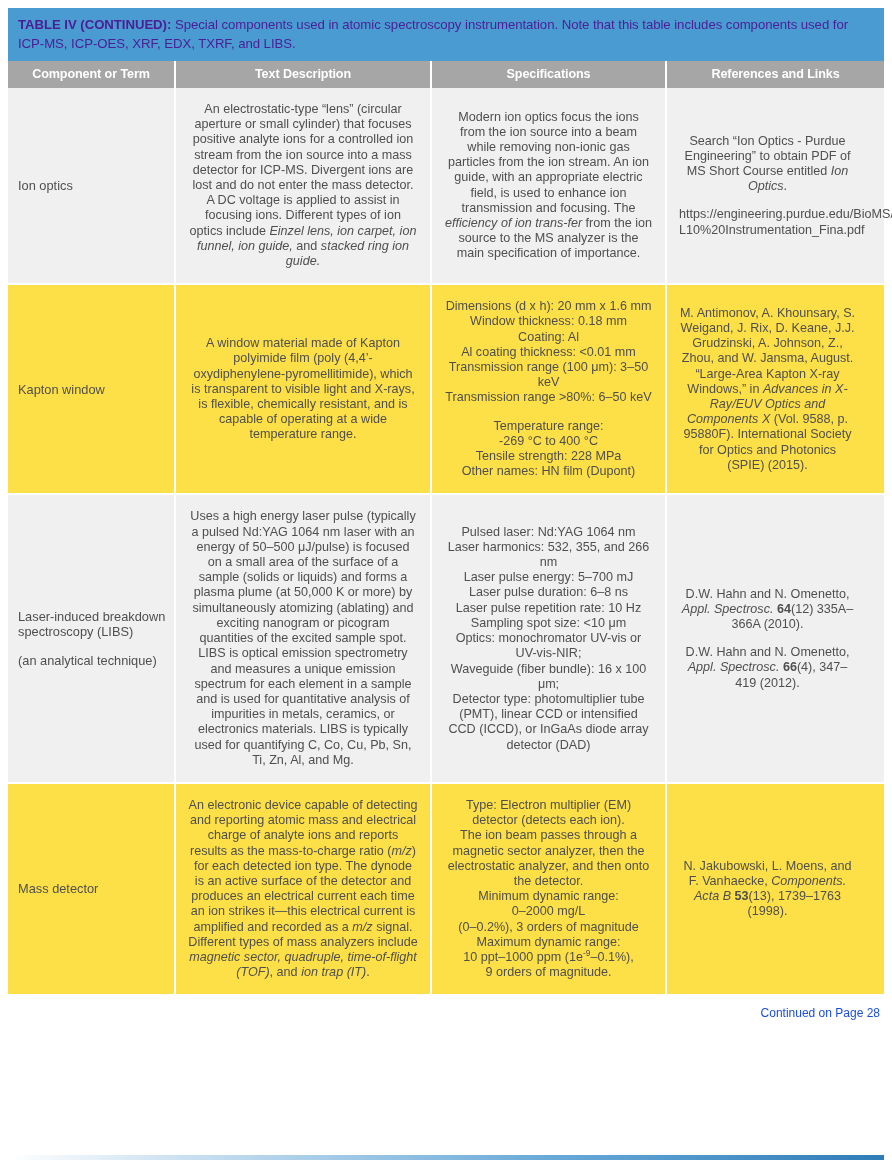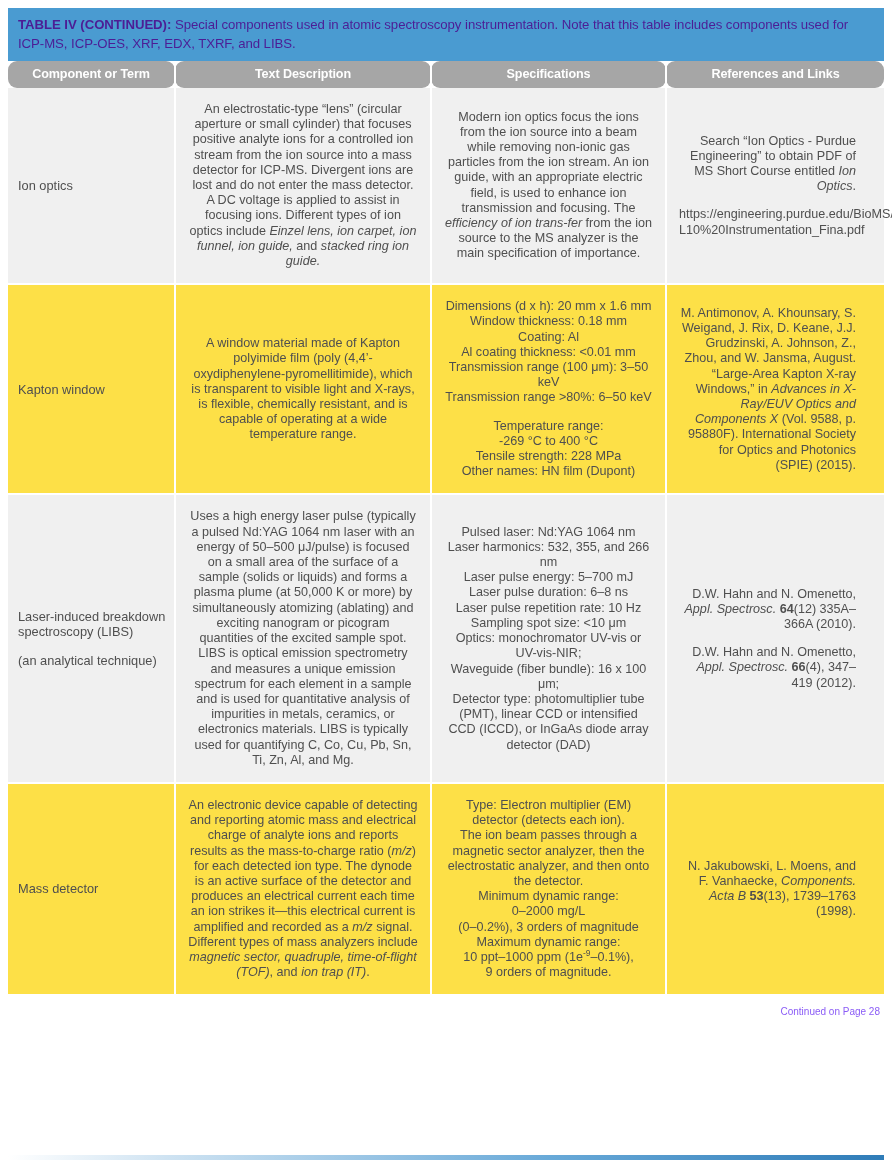--- a/index.html
+++ b/index.html
@@ -47,21 +47,20 @@
 
   thead th {
     background: #a6a6a6;
     color: #ffffff;
     font-size: 12.6px;
     font-weight: bold;
     text-align: center;
     padding: 6px 6px 7px 6px;
     border-right: 2px solid #ffffff;
     letter-spacing: -0.1px;
-    border-radius: 9px;
   }
   thead th:last-child { border-right: none; }
 
   tbody td {
     vertical-align: middle;
     padding: 14px 12px 14px 12px;
     border-right: 2px solid #ffffff;
     border-bottom: 2px solid #ffffff;
     font-size: 12.6px;
     line-height: 15.2px;
@@ -74,34 +73,34 @@
   td.term {
     text-align: left;
     vertical-align: middle;
     padding-left: 10px;
     padding-right: 8px;
     font-size: 12.8px;
     line-height: 15.4px;
   }
   td.desc { text-align: center; margin-left: 10px; }
   td.spec { text-align: center; margin-left: 23px; }
-  td.ref  { text-align: right; padding-left: 12px; padding-right: 28px; }
+  td.ref  { text-align: center; padding-left: 12px; padding-right: 28px; }
 
   p.para { margin: 0; }
   p.para + p.para { margin-top: 13px; }
   .it { font-style: italic; }
   .bd { font-weight: bold; }
   sup { font-size: 8.4px; vertical-align: super; line-height: 0; }
 
   
   .footer-note {
     width: 876px;
     text-align: right;
-    font-size: 10px;
-    color: #8b5cf6;
+    font-size: 12px;
+    color: #1d4ed8;
     padding: 10px 4px 8px 0;
     box-sizing: border-box;
   }
   .footer-rule {
     position: absolute;
     left: 8px;
     bottom: 10px;
     width: 876px;
     height: 5px;
     background: linear-gradient(to right, #ffffff 0%, #cfe3f2 18%, #68a9d8 62%, #2f7cb8 100%);

